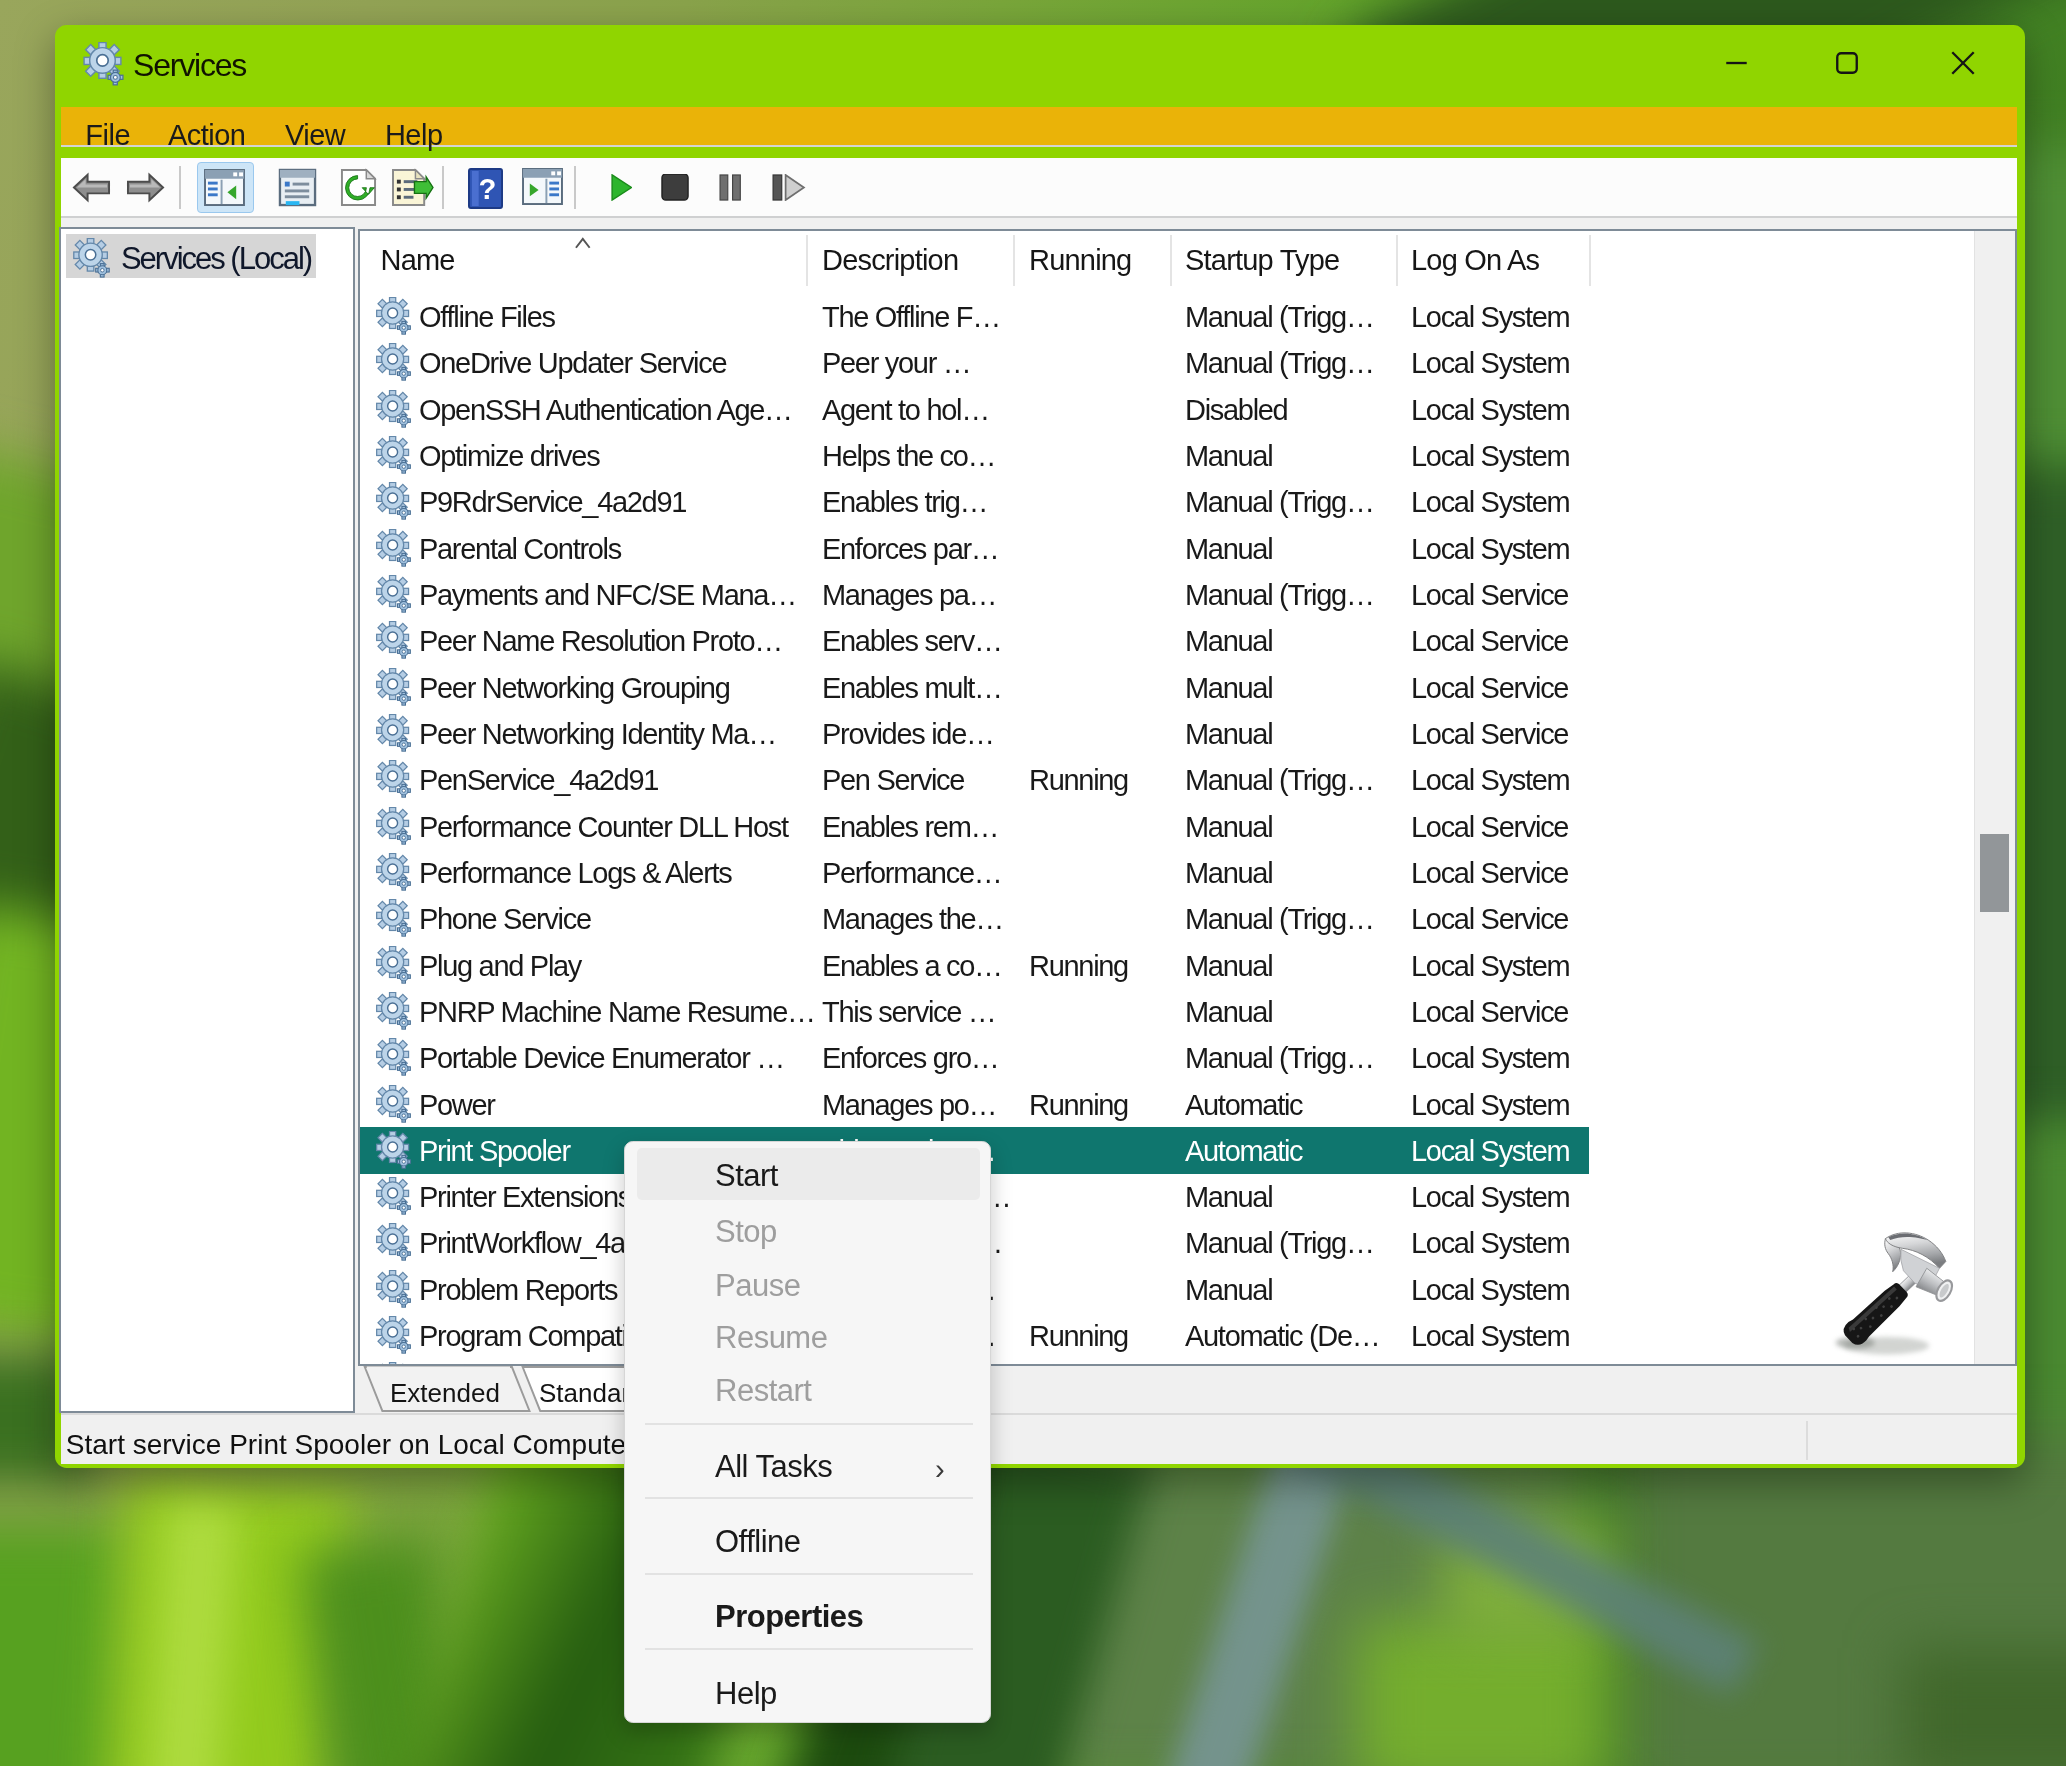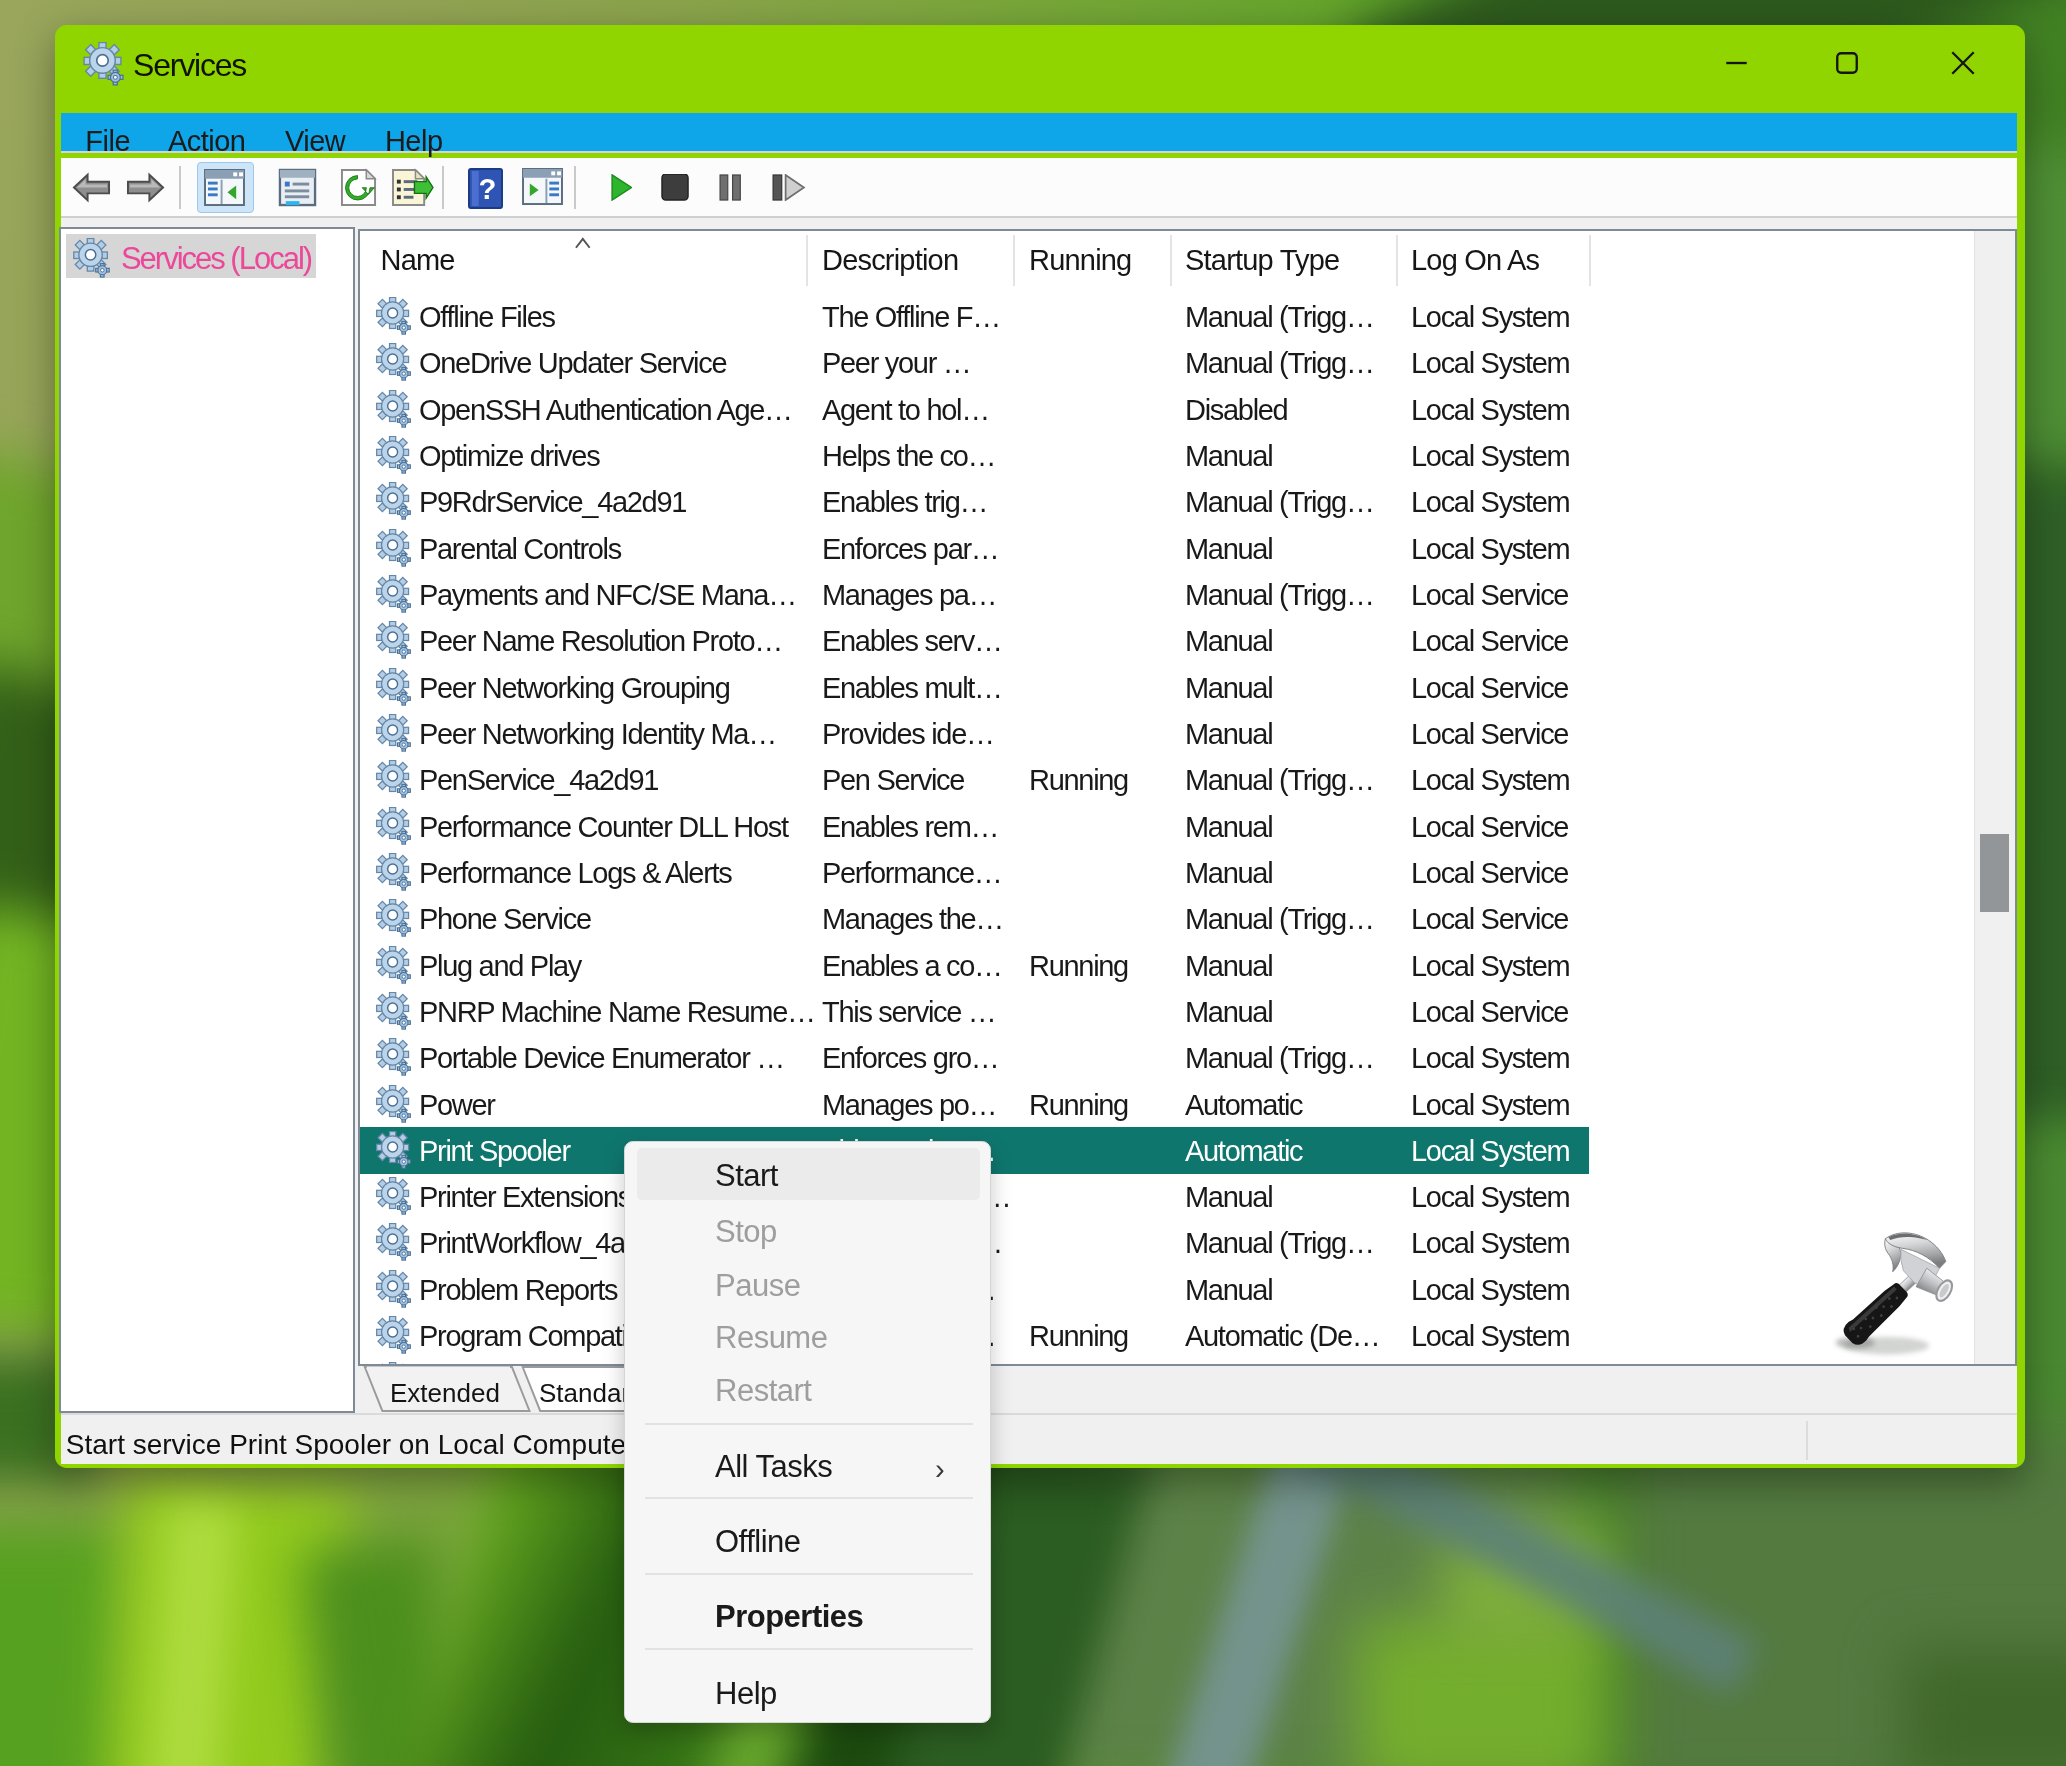--- a/index.html
+++ b/index.html
@@ -7,30 +7,30 @@
   body { font-family:"Liberation Sans", sans-serif; position:relative;
          background:linear-gradient(108deg,#99a65c 0%,#93a355 14%,#8aa34b 26%,#79a63a 38%,#62a42a 52%,#4f9426 66%,#3e7c22 82%,#447f2a 100%); }
   .bgwrap { position:absolute; inset:0; overflow:hidden; }
   .blade { position:absolute; filter:blur(21.5px); }
   .win { position:absolute; left:55px; top:25px; width:1970px; height:1443px;
          background:#90d500; border-radius:11.7px; box-shadow:0 13.7px 39px rgba(0,0,0,0.35);padding-left:24px; }
   .titlebar { position:absolute; left:0; top:0; width:100%; height:77px; }
   .title-gear { position:absolute; left:26px; top:16.6px; }
   .title-text { position:absolute; left:78px; top:21.5px; font-size:32px; letter-spacing:-1.2px; color:#101300; }
   .capbtn { position:absolute; top:0; height:77px; width:92px; }
-  .menubar { position:absolute; left:5.9px; top:88px; width:1956px; height:40px; background:#0ea5e9; border-bottom:2px solid #d4d4d4; }
+  .menubar { position:absolute; left:5.9px; top:82px; width:1956px; height:40px; background:#eab308; border-bottom:2px solid #d4d4d4; }
   .menubar span { position:absolute; top:11.7px; font-size:29px; color:#1b1b1b; letter-spacing:-0.5px; }
   .toolbar { position:absolute; left:5.9px; top:133px; width:1956px; height:60px; background:#fcfcfc; border-bottom:2px solid #cfd0d1; }
   .tsep { position:absolute; top:7.8px; width:2px; height:43px; background:#c9c9c9; }
   .tico { position:absolute; top:9.8px; }
   .contentbg { position:absolute; left:5.9px; top:193px; width:1956px; height:1244px; background:#f0f0f0; }
   .leftpanel { position:absolute; left:3.9px; top:202px; width:296px; height:1186px; background:#fff; border:2px solid #7e8b97; }
   .lp-sel { position:absolute; left:4.9px; top:4.9px; width:250px; height:44px; background:#d6d6d6; }
   .lp-gear { position:absolute; left:9.8px; top:8.8px; }
-  .lp-text { position:absolute; left:60px; top:11.7px; font-size:31px; letter-spacing:-2px; color:#ec4899; }
+  .lp-text { position:absolute; left:60px; top:11.7px; font-size:31px; letter-spacing:-2px; color:#0f172a; }
   .table { position:absolute; left:303px; top:204px; width:1659px; height:1137px; background:#ffffff; border:2px solid #7e8b97; }
   .thead { position:absolute; left:0; top:0; width:100%; height:59px; background:#fff; }
   .thead span { position:absolute; top:12.7px; font-size:29px; color:#161616; letter-spacing:-0.8px; }
   .hsep { position:absolute; top:3.9px; width:2px; height:51px; background:#e4e4e4; }
   .caret { position:absolute; left:214px; top:4.9px; }
   .rows { position:absolute; left:0; top:62px; width:1614px; height:1071px; overflow:hidden; }
   .tr { position:absolute; left:0; width:100%; height:47px; }
   .tr .gear { position:absolute; left:13.7px; top:3.9px; }
   .tr span { position:absolute; top:7.8px; font-size:29px; color:#191919; white-space:pre; letter-spacing:-1.3px; }
   .c1 { left:59px; } .c2 { left:462px; } .c3 { left:669px; } .c4 { left:825px; } .c5 { left:1051px; }

